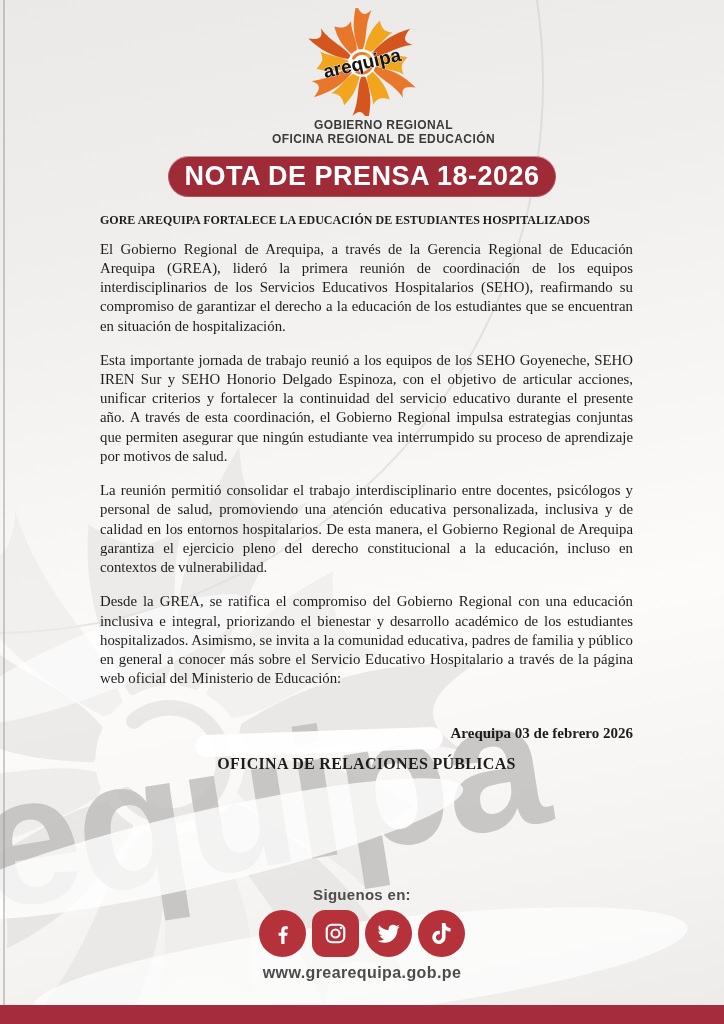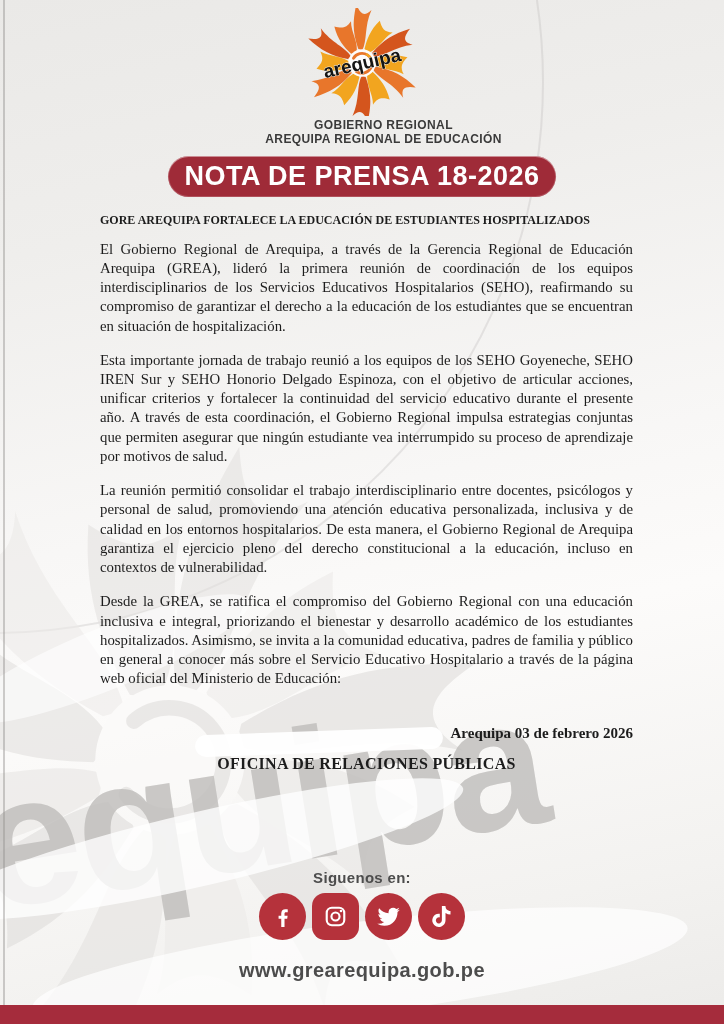--- a/index.html
+++ b/index.html
@@ -42,21 +42,21 @@
     text-decoration:underline;margin-top:1px;}
   .date-line{text-align:right;font-weight:bold;font-size:15px;margin-top:36px;}
   .office-line{text-align:center;font-weight:bold;font-size:16px;letter-spacing:.3px;margin-top:13px;}
   
   .footer{position:absolute;left:0;right:0;bottom:19px;z-index:3;text-align:center;padding-bottom:23px;}
   .follow{font-weight:bold;font-size:15px;color:#4c4c4c;margin-bottom:7px;letter-spacing:.3px;}
   .social-row{display:flex;justify-content:center;align-items:center;gap:6px;}
   .social-btn{width:47px;height:47px;border-radius:50%;background:var(--social-red,#b5323b);
     display:flex;align-items:center;justify-content:center;border:none;padding:0;cursor:pointer;}
   .social-btn.square{border-radius:13px;}
-  .website{font-weight:bold;font-size:20px;color:#4c4c4c;margin-top:19px;letter-spacing:.4px;}
+  .website{font-weight:bold;font-size:16px;color:#4c4c4c;margin-top:7px;letter-spacing:.4px;}
   .bottom-bar{position:absolute;left:0;right:0;bottom:0;height:19px;background:var(--footer-red,#a52c3c);z-index:3;}
 </style>
 </head>
 <body>
 
 <div class="page">
 
   <div class="wm wm-arc"></div>
   <svg class="wm wm-sun" width="680" height="660" viewBox="-66 -64 132 128">
     <g>
@@ -100,21 +100,21 @@
           <path transform="rotate(270)" fill="#f2a51f" d="M0,-12 C8,-20 6,-34 12,-44 C4,-40 0,-42 -6,-48 C-10,-34 -8,-24 -5,-14 Z"></path>
           <path transform="rotate(300)" fill="#d4551d" d="M0,-13 C6,-24 2,-38 10,-56 C2,-48 -2,-52 -6,-62 C-10,-44 -10,-32 -4,-15 Z"></path>
           <path transform="rotate(330)" fill="#e8762b" d="M0,-12 C8,-20 6,-34 12,-44 C4,-40 0,-42 -6,-48 C-10,-34 -8,-24 -5,-14 Z"></path>
           <circle cx="0" cy="0" r="14.5" fill="#fdfcfb"></circle>
           <path d="M -9 -5 A 10.5 10.5 0 1 1 -6 9" stroke="#e8762b" stroke-width="3" fill="none" stroke-linecap="round"></path>
           <path d="M 5 -9 A 10 10 0 0 1 10 2" stroke="#f2a51f" stroke-width="2.4" fill="none" stroke-linecap="round"></path>
           <text x="0" y="7" transform="rotate(-13)" text-anchor="middle" font-family="Liberation Sans, sans-serif" font-size="20" font-weight="bold" fill="#151515" stroke="#ffffff" stroke-width="0.7" paint-order="stroke">arequipa</text>
         </g>
       </svg>
       <div class="org org1">GOBIERNO REGIONAL</div>
-      <div class="org">AREQUIPA REGIONAL DE EDUCACIÓN</div>
+      <div class="org">OFICINA REGIONAL DE EDUCACIÓN</div>
       <div class="banner">NOTA DE PRENSA 18-2026</div>
     </div>
 
     <div class="doc">
       <h1 class="doc-title">GORE AREQUIPA FORTALECE LA EDUCACIÓN DE ESTUDIANTES HOSPITALIZADOS</h1>
       <p>El Gobierno Regional de Arequipa, a través de la Gerencia Regional de Educación Arequipa (GREA), lideró la primera reunión de coordinación de los equipos interdisciplinarios de los Servicios Educativos Hospitalarios (SEHO), reafirmando su compromiso de garantizar el derecho a la educación de los estudiantes que se encuentran en situación de hospitalización.</p>
       <p>Esta importante jornada de trabajo reunió a los equipos de los SEHO Goyeneche, SEHO IREN Sur y SEHO Honorio Delgado Espinoza, con el objetivo de articular acciones, unificar criterios y fortalecer la continuidad del servicio educativo durante el presente año. A través de esta coordinación, el Gobierno Regional impulsa estrategias conjuntas que permiten asegurar que ningún estudiante vea interrumpido su proceso de aprendizaje por motivos de salud.</p>
       <p>La reunión permitió consolidar el trabajo interdisciplinario entre docentes, psicólogos y personal de salud, promoviendo una atención educativa personalizada, inclusiva y de calidad en los entornos hospitalarios. De esta manera, el Gobierno Regional de Arequipa garantiza el ejercicio pleno del derecho constitucional a la educación, incluso en contextos de vulnerabilidad.</p>
       <p>Desde la GREA, se ratifica el compromiso del Gobierno Regional con una educación inclusiva e integral, priorizando el bienestar y desarrollo académico de los estudiantes hospitalizados. Asimismo, se invita a la comunidad educativa, padres de familia y público en general a conocer más sobre el Servicio Educativo Hospitalario a través de la página web oficial del Ministerio de Educación:</p>
       <div class="date-line">Arequipa 03 de febrero 2026</div>

